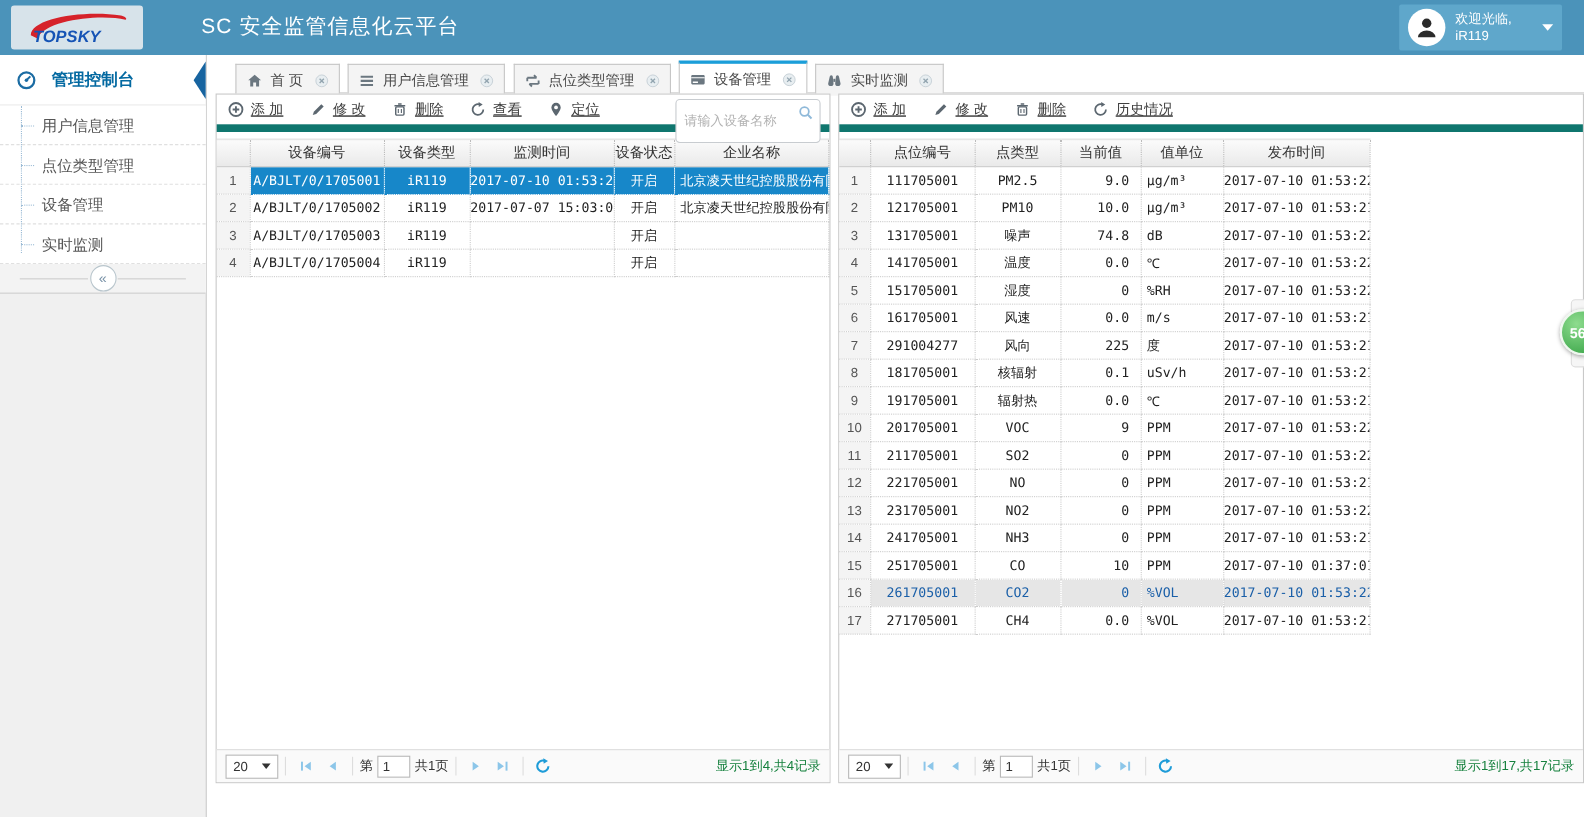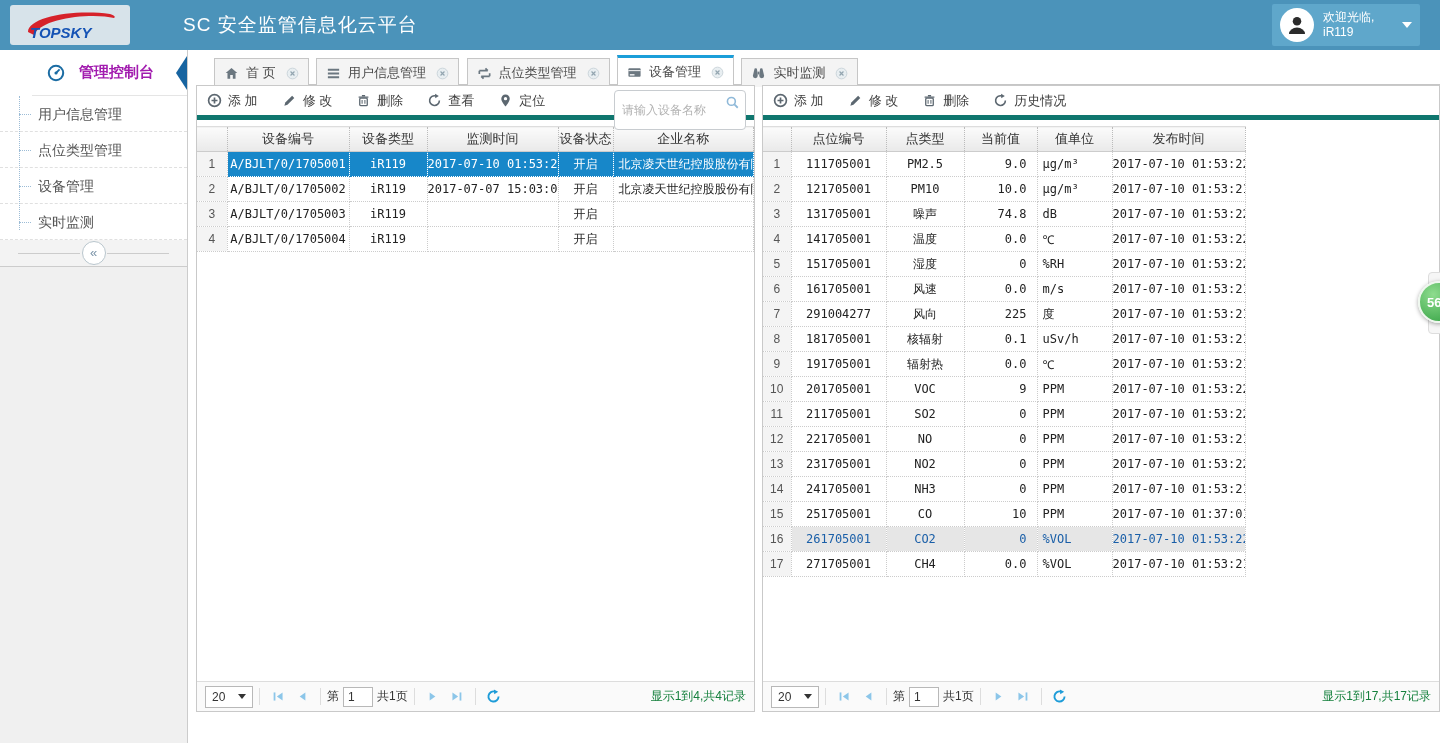--- a/index.html
+++ b/index.html
@@ -13,21 +13,21 @@
   .logo-box svg { position:absolute; left:4px; top:2px; }
   .app-title { position:absolute; left:183px; top:0; height:50px; line-height:50px; color:#fff; font-size:19px; letter-spacing:1px; }
   .user-box { position:absolute; right:20px; top:4px; width:148px; height:42px; background:#5fa7cb; border-radius:2px; display:flex; align-items:center; padding:0 8px; }
   .avatar { width:34px; height:34px; border-radius:50%; background:#fff; display:flex; align-items:center; justify-content:center; flex:0 0 34px; }
   .user-texts { margin-left:9px; color:#fff; font-size:12px; line-height:15px; flex:1; }
   .user-caret { width:0; height:0; border-left:5px solid transparent; border-right:5px solid transparent; border-top:6px solid #fff; margin-left:4px; }
 
   
   .sidebar { position:absolute; left:0; top:50px; width:188px; height:693px; background:#f0f0f0; border-right:1px solid #ccc; }
   .side-menu { background:#fff; }
-  .side-item { position:relative; height:46px; display:flex; align-items:center; border-bottom:1px solid #e5e5e5; color:#a21caf; font-size:15px; font-weight:bold; cursor:pointer;margin-left:32px; }
+  .side-item { position:relative; height:46px; display:flex; align-items:center; border-bottom:1px solid #e5e5e5; color:#0369a1; font-size:15px; font-weight:bold; cursor:pointer; }
   .side-item .s-icon { margin-left:15px; width:18px; height:18px; color:#1b6ca3; }
   .side-item .s-label { margin-left:14px; }
   .side-marker { position:absolute; right:0; top:6px; width:0; height:0; border-right:11px solid #1764a0; border-top:17px solid transparent; border-bottom:17px solid transparent; }
   .side-chevron { position:absolute; right:14px; width:14px; height:14px; color:#2f7fb5; }
   .submenu { position:relative; background:#fff; }
   .submenu::before { content:""; position:absolute; left:19px; top:0; bottom:10px; border-left:1px dotted #9cbcd6; }
   .sub-item { position:relative; height:36px; line-height:36px; padding-left:38px; font-size:14px; color:#555; border-bottom:1px dashed #e0e0e0; cursor:pointer; }
   .sub-item::before { content:""; position:absolute; left:19px; top:50%; width:12px; border-top:1px dotted #9cbcd6; }
   .collapse-bar { position:relative; height:27px; background:#f3f3f3; border-bottom:1px solid #ccc; display:flex; align-items:center; justify-content:center; cursor:pointer; }
   .collapse-bar::before, .collapse-bar::after { content:""; position:absolute; top:13px; height:1px; background:#ccc; width:62px; }
@@ -40,21 +40,21 @@
   .tab { display:inline-flex; align-items:center; height:29px; margin-right:3px; padding:0 9px; background:#f4f4f4; border:1px solid #c6c6c6; border-bottom:none; position:relative; top:1px; font-size:13px; color:#4a4a4a; cursor:pointer; border-top:2px solid #c6c6c6; border-top-width:1px; }
   .tab .t-icon { width:15px; height:15px; color:#6b7780; margin-right:7px; }
   .tab .t-label { margin-right:10px; white-space:nowrap; }
   .tab .t-close { width:13px; height:13px; }
   .tab.active { background:#fff; border-top:3px solid #1b9ed9; height:31px; top:0; }
 
   
   .panel { position:absolute; top:35px; height:627px; background:#fff; border:1px solid #c9c9c9; }
   .panel-left { left:0; width:559px; }
   .panel-right { left:566px; right:0; }
-  .toolbar { position:relative; height:34px; display:flex; align-items:center; padding-left:6px; border-bottom:5px solid #0f766e; }
+  .toolbar { position:relative; height:34px; display:flex; align-items:center; padding-left:6px; border-bottom:7px solid #0f766e;text-decoration:underline; }
   .tool-btn { display:inline-flex; align-items:center; margin-right:16px; padding:3px 4px; font-size:13px; color:#3f3f3f; cursor:pointer; }
   .tool-btn .tb-icon { width:15px; height:15px; color:#5c6770; margin-right:6px; }
   .search-wrap { position:absolute; right:8px; top:4px; }
   .search-input { width:132px; height:40px; border:1px solid #c8ccd0; border-radius:4px; font-size:12px; padding:0 24px 0 7px; color:#14532d; outline:none; }
   .search-input::placeholder { color:#b2b2b2; }
   .search-icon { position:absolute; right:6px; top:5px; width:15px; height:15px; color:#8fb9d9; }
 
   table { border-collapse:collapse; table-layout:fixed; margin-top:6px; }
   th { height:25px; background:linear-gradient(#fbfbfb,#e9e9e9); border-top:1px solid #ddd; border-bottom:1px solid #ccc; border-right:1px dotted #bbb; font-size:13px; font-weight:normal; color:#333;margin-top:40px; }
   td { height:25px; border-bottom:1px dotted #ccc; border-right:1px dotted #ccc; font-size:12px; color:#222; text-align:center; overflow:hidden; white-space:nowrap; }

